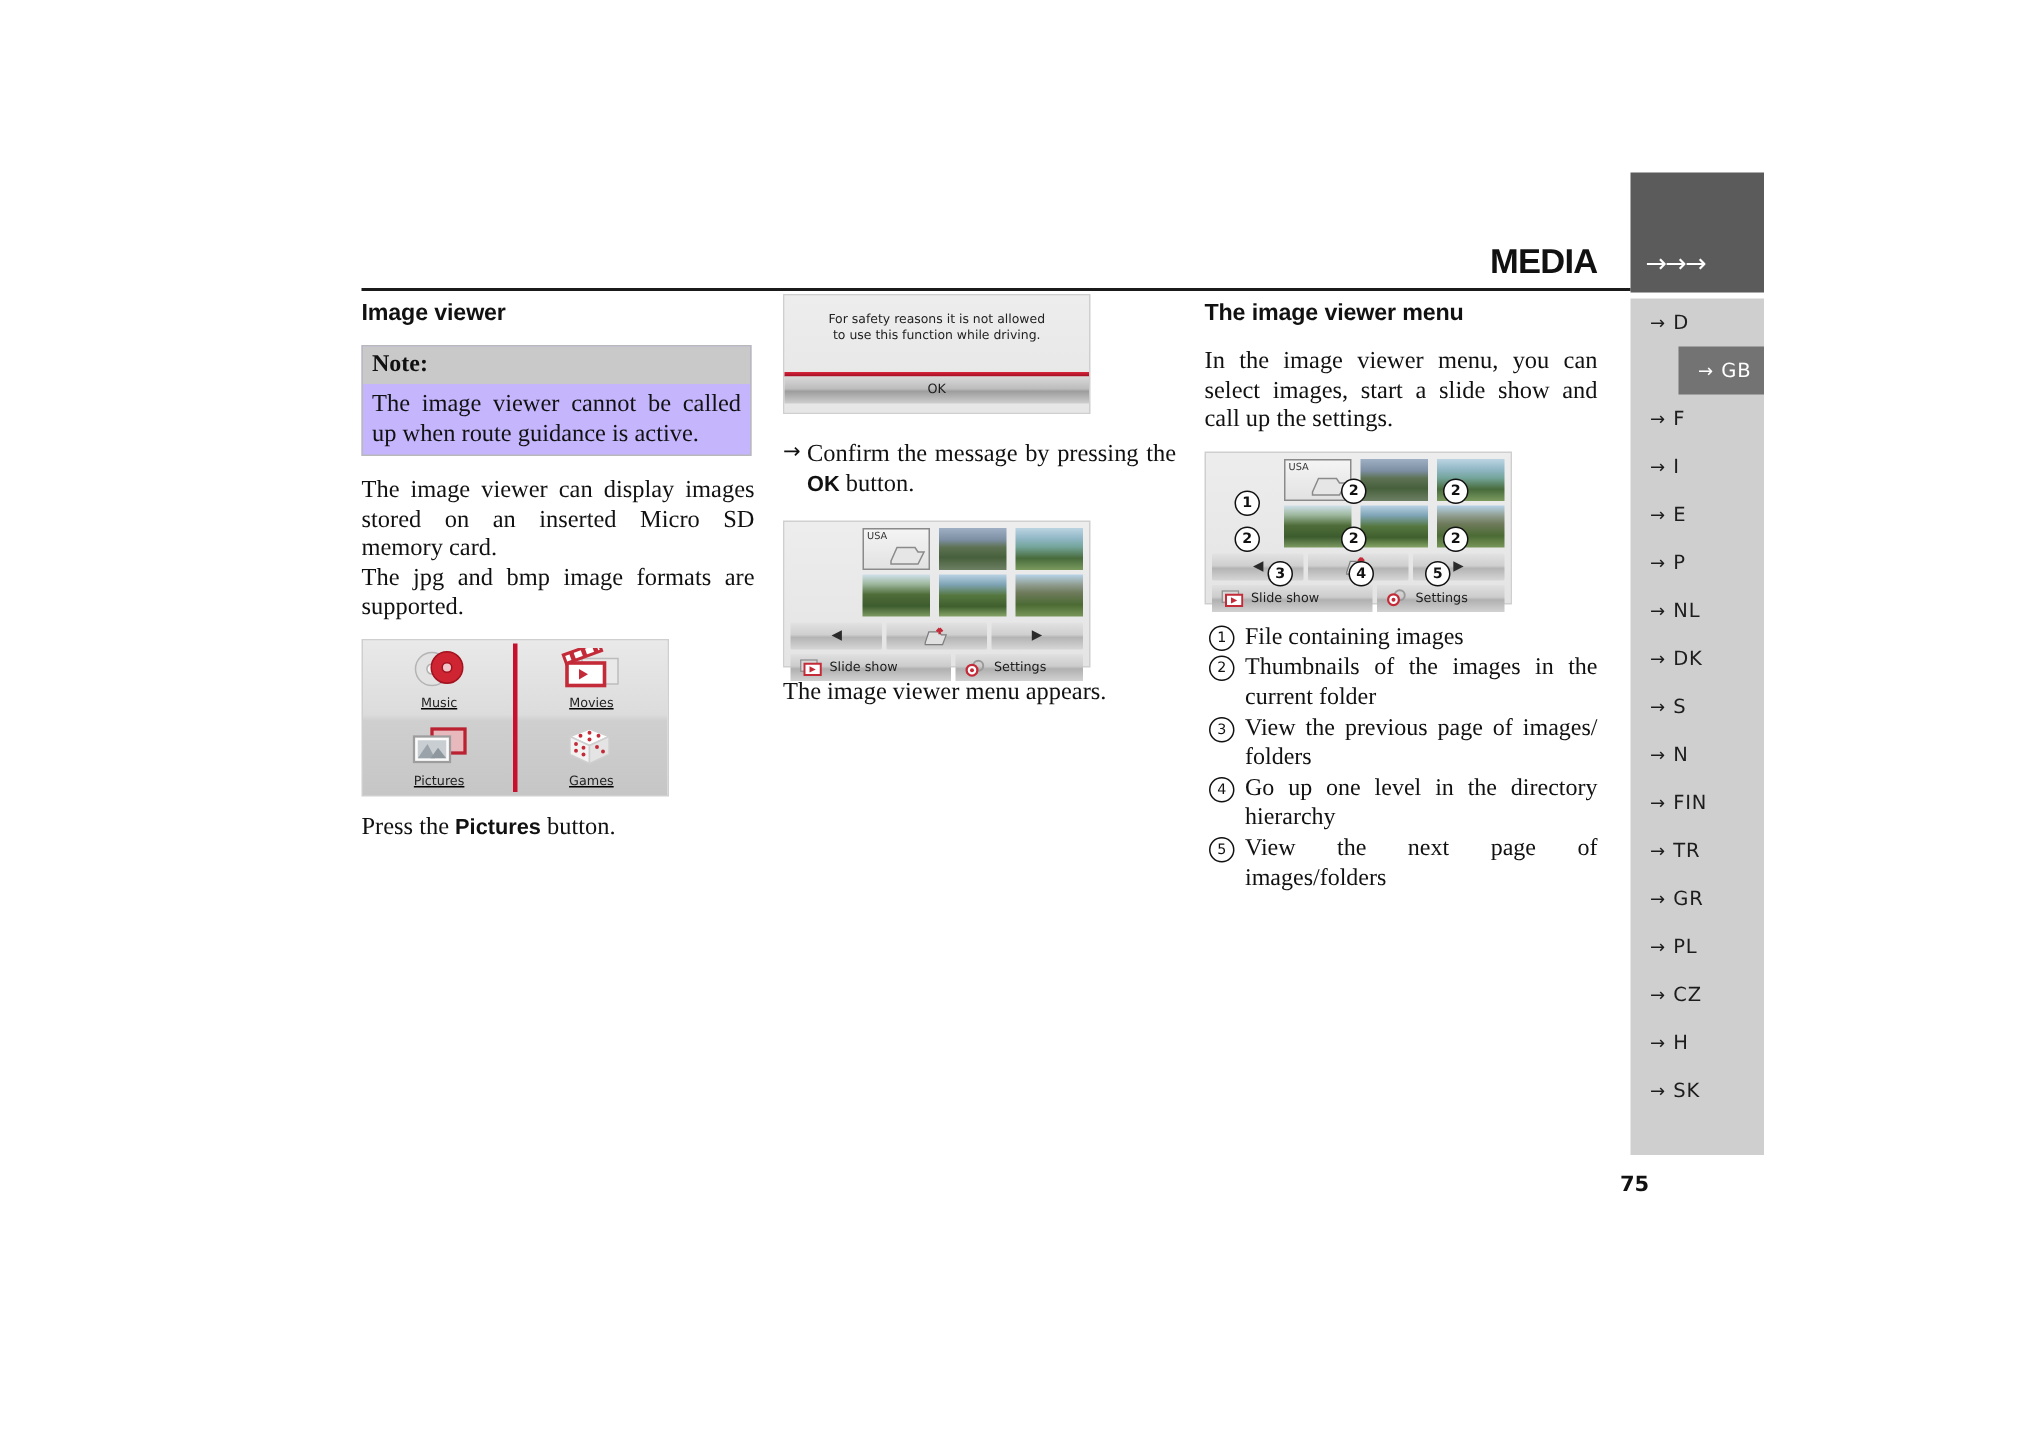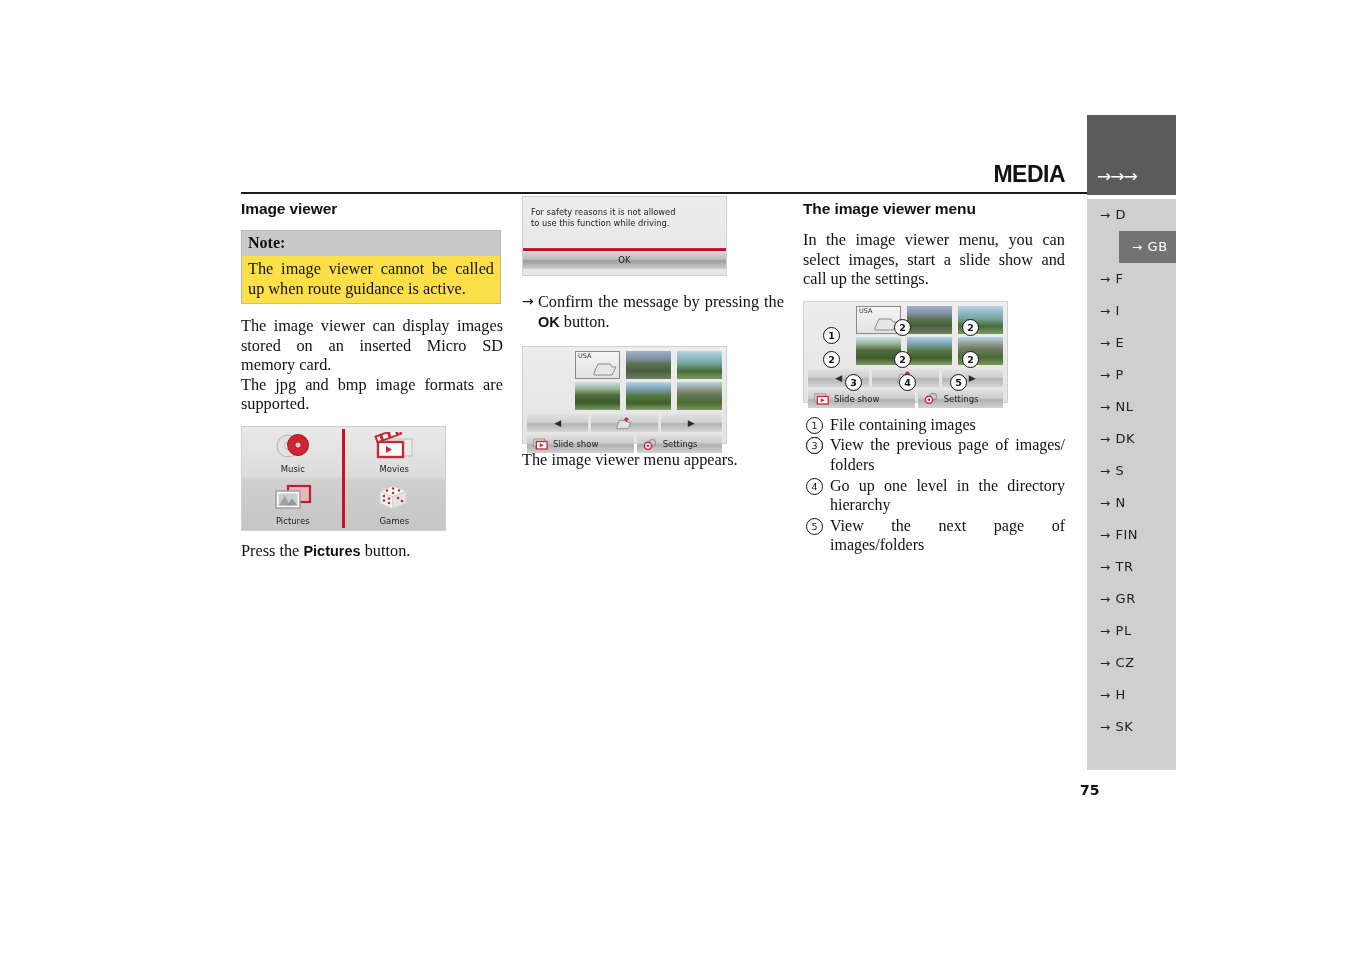--- a/index.html
+++ b/index.html
@@ -63,49 +63,49 @@
   }
   p.body{
     font-size:16.3px;line-height:19.6px;color:#111;
     margin:0 0 0 0;text-align:justify;
   }
   p.body + p.body{margin-top:0;}
   .nowrap-b{font-family:"Liberation Sans", sans-serif;font-weight:bold;font-size:14.5px;}
 
   
   .note{
-    border:1px solid #b9b9b9;background:#fde047;margin:0 0 12px 0;width:258px;
+    border:1px solid #b9b9b9;background:#c4b5fd;margin:0 0 12px 0;width:258px;
   }
   .note-hd{
     background:#c9c9c9;padding:3px 6px 4px 6px;
     font-weight:bold;font-size:16px;color:#111;
   }
   .note-bd{
     padding:3px 6px 5px 6px;font-size:16.3px;line-height:19.5px;color:#111;text-align:justify;
   }
 
   
   .arrow-item{position:relative;padding-left:16px;font-size:16.3px;line-height:19.6px;text-align:justify;color:#111;}
   .arrow-item .gly{position:absolute;left:0;top:0;font-family:"DejaVu Sans",sans-serif;font-size:14px;}
 
   
   .shot{position:relative;background:#e8e8e8;border:1px solid #cfcfcf;box-sizing:border-box;}
 
   
   .mediamenu{width:205px;height:105px;display:grid;grid-template-columns:1fr 1fr;grid-template-rows:1fr 1fr;
     background:linear-gradient(180deg,#e9e9e9 0%,#dcdcdc 48%,#cfcfcf 52%,#c6c6c6 100%);}
-  .mm-cell{position:relative;display:flex;flex-direction:column;align-items:center;justify-content:flex-end;padding-bottom:4px;}
+  .mm-cell{position:relative;display:flex;flex-direction:column;align-items:center;justify-content:flex-end;padding-bottom:4px;text-decoration:underline;}
   .mm-cell .lbl{font-family:"DejaVu Sans", sans-serif;font-size:8.5px;color:#222;}
   .mm-ico{flex:1;display:flex;align-items:center;justify-content:center;width:100%;}
   .mm-divider{position:absolute;left:50%;top:2px;bottom:2px;width:3px;margin-left:-1.5px;background:#c8102e;}
 
   
   .warn{width:205px;height:80px;display:flex;flex-direction:column;justify-content:space-between;
     background:linear-gradient(180deg,#ededed 0%,#e6e6e6 100%);}
-  .warn-txt{padding:10px 8px 0 8px;font-family:"DejaVu Sans", sans-serif;
+  .warn-txt{padding:10px 8px 0 8px;text-align:center;font-family:"DejaVu Sans", sans-serif;
     font-size:8.3px;line-height:11px;color:#222;}
   .warn-btn-wrap{margin-bottom:6px;}
   .warn-bar{height:3px;background:linear-gradient(180deg,#d8253b 0%,#a00c22 100%);}
   .warn-btn{height:18px;display:flex;align-items:center;justify-content:center;
     background:linear-gradient(180deg,#d9d9d9 0%,#bdbdbd 45%,#9d9d9d 55%,#cecece 100%);
     font-family:"DejaVu Sans", sans-serif;font-size:8.5px;color:#1c1c1c;}
 
   
   .viewer{width:205px;height:98px;background:linear-gradient(180deg,#ededed 0%,#e4e4e4 100%);
     padding:4px;box-sizing:border-box;}
@@ -401,20 +401,21 @@
       </div>
     </div>
 
     <div class="legend">
       <div class="lg-row">
         <div class="lg-num">1</div>
         <div class="lg-txt">File containing images</div>
       </div>
       <div class="lg-row">
         <div class="lg-num">2</div>
+        <div class="lg-txt">Thumbnails of the images in the current folder</div>
       </div>
       <div class="lg-row">
         <div class="lg-num">3</div>
         <div class="lg-txt">View  the  previous  page  of  images/ folders</div>
       </div>
       <div class="lg-row">
         <div class="lg-num">4</div>
         <div class="lg-txt">Go up one level in the directory hierarchy</div>
       </div>
       <div class="lg-row">

